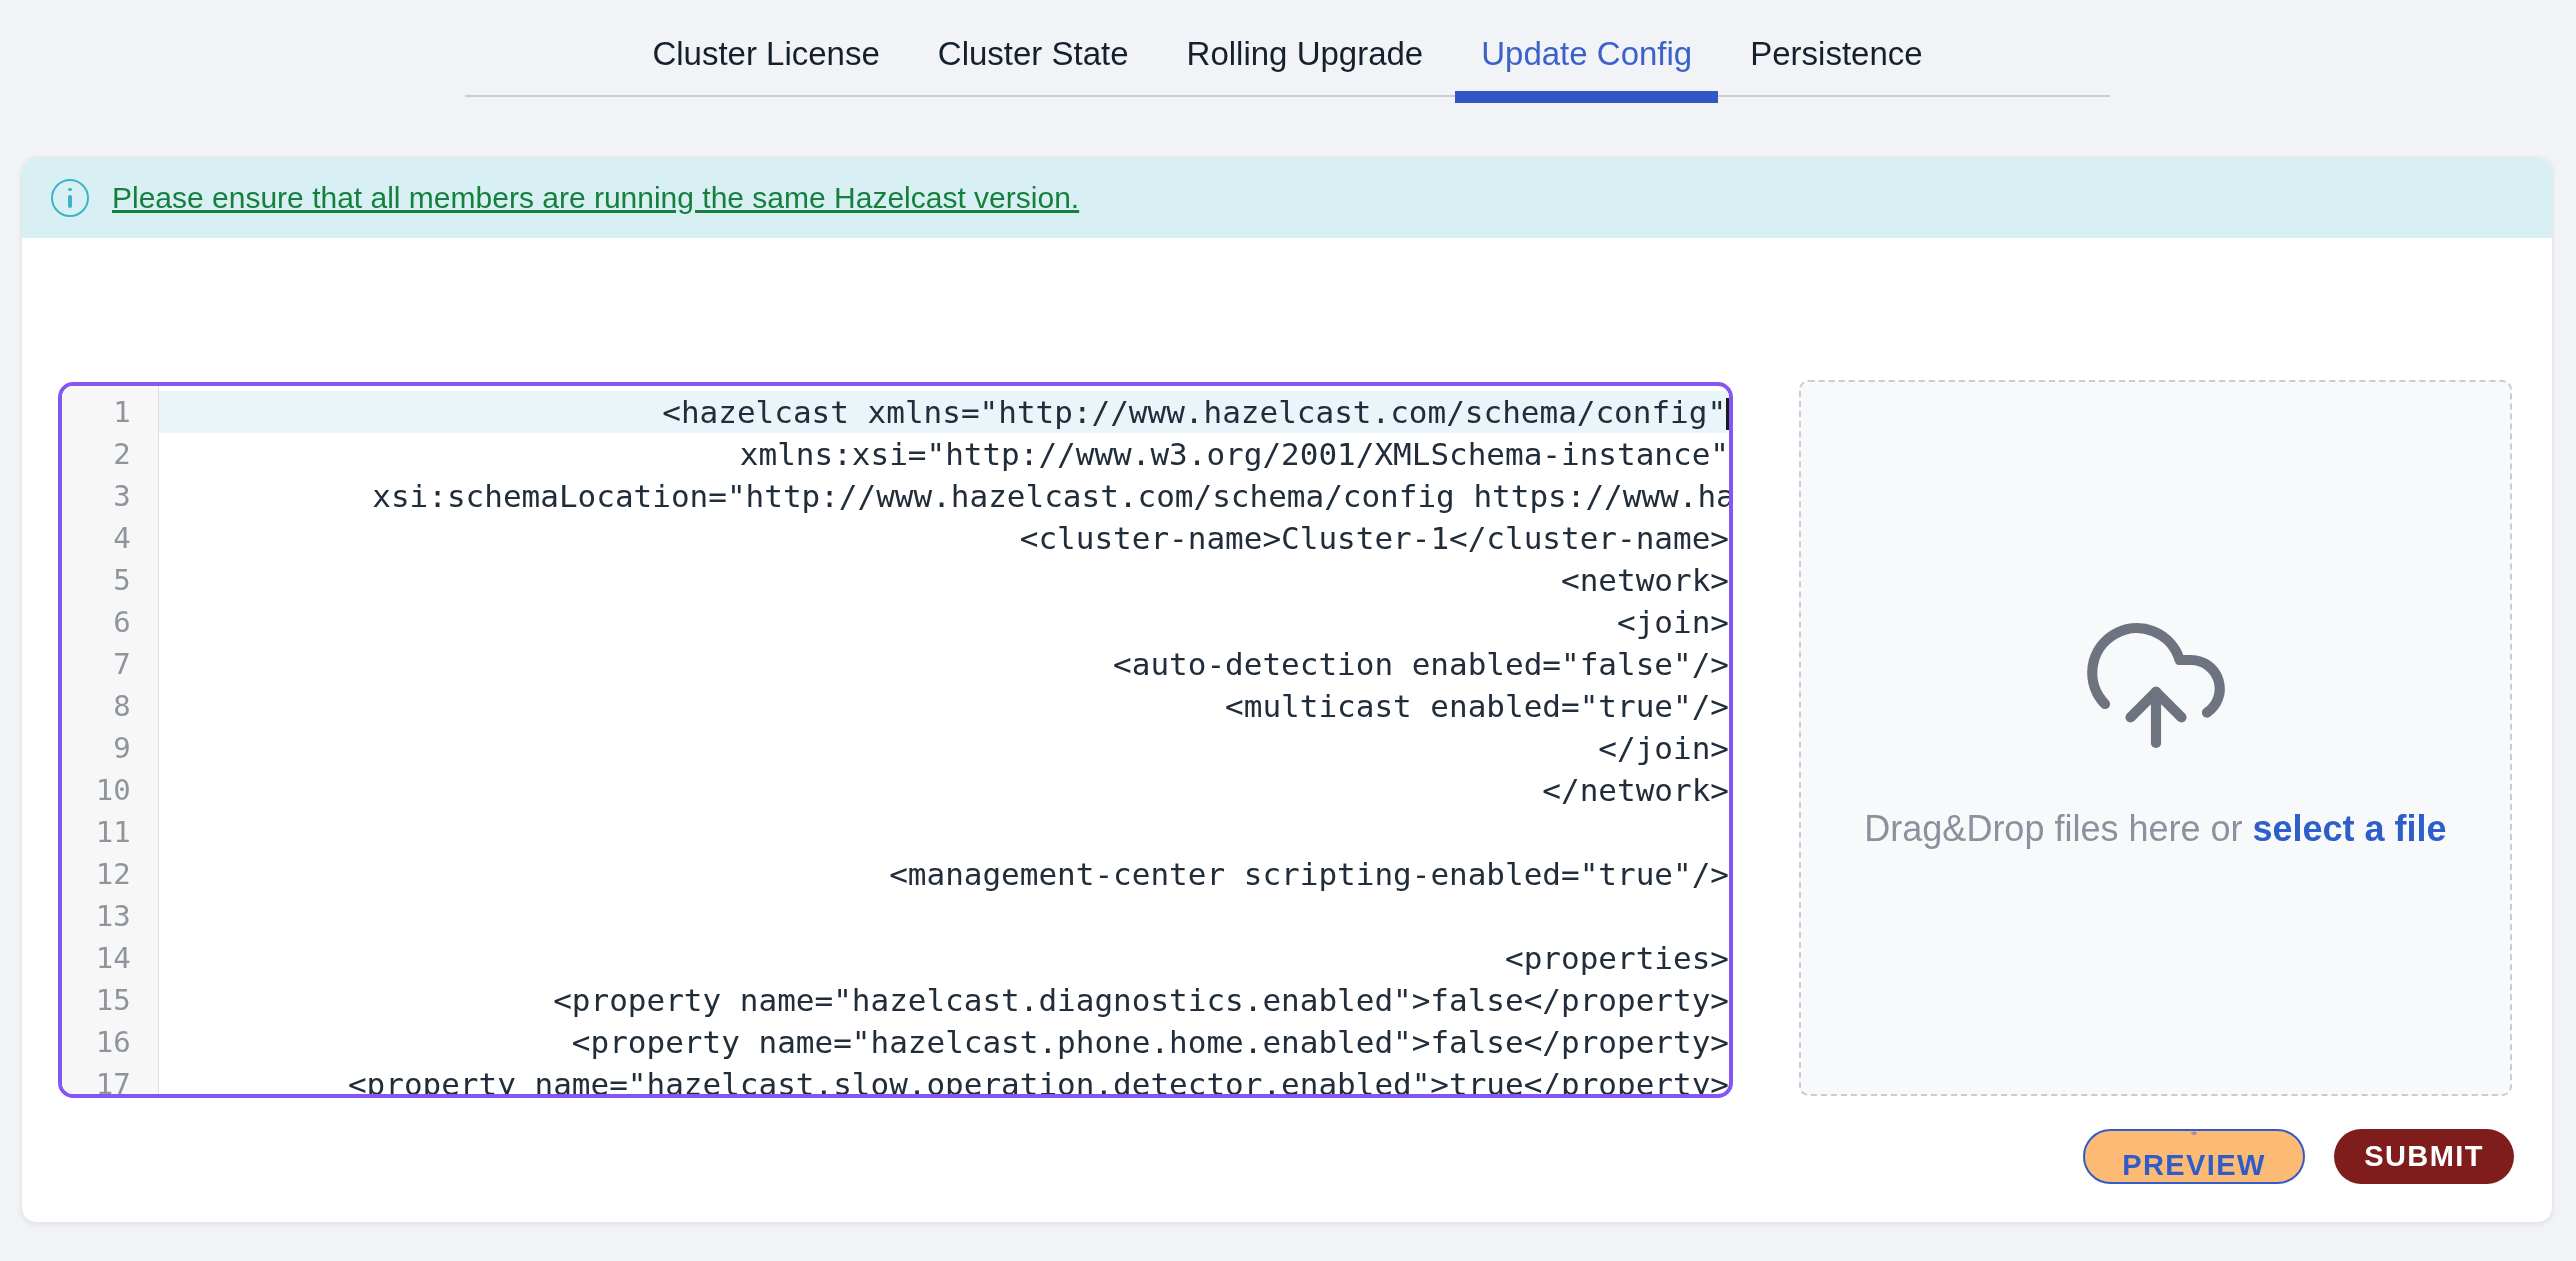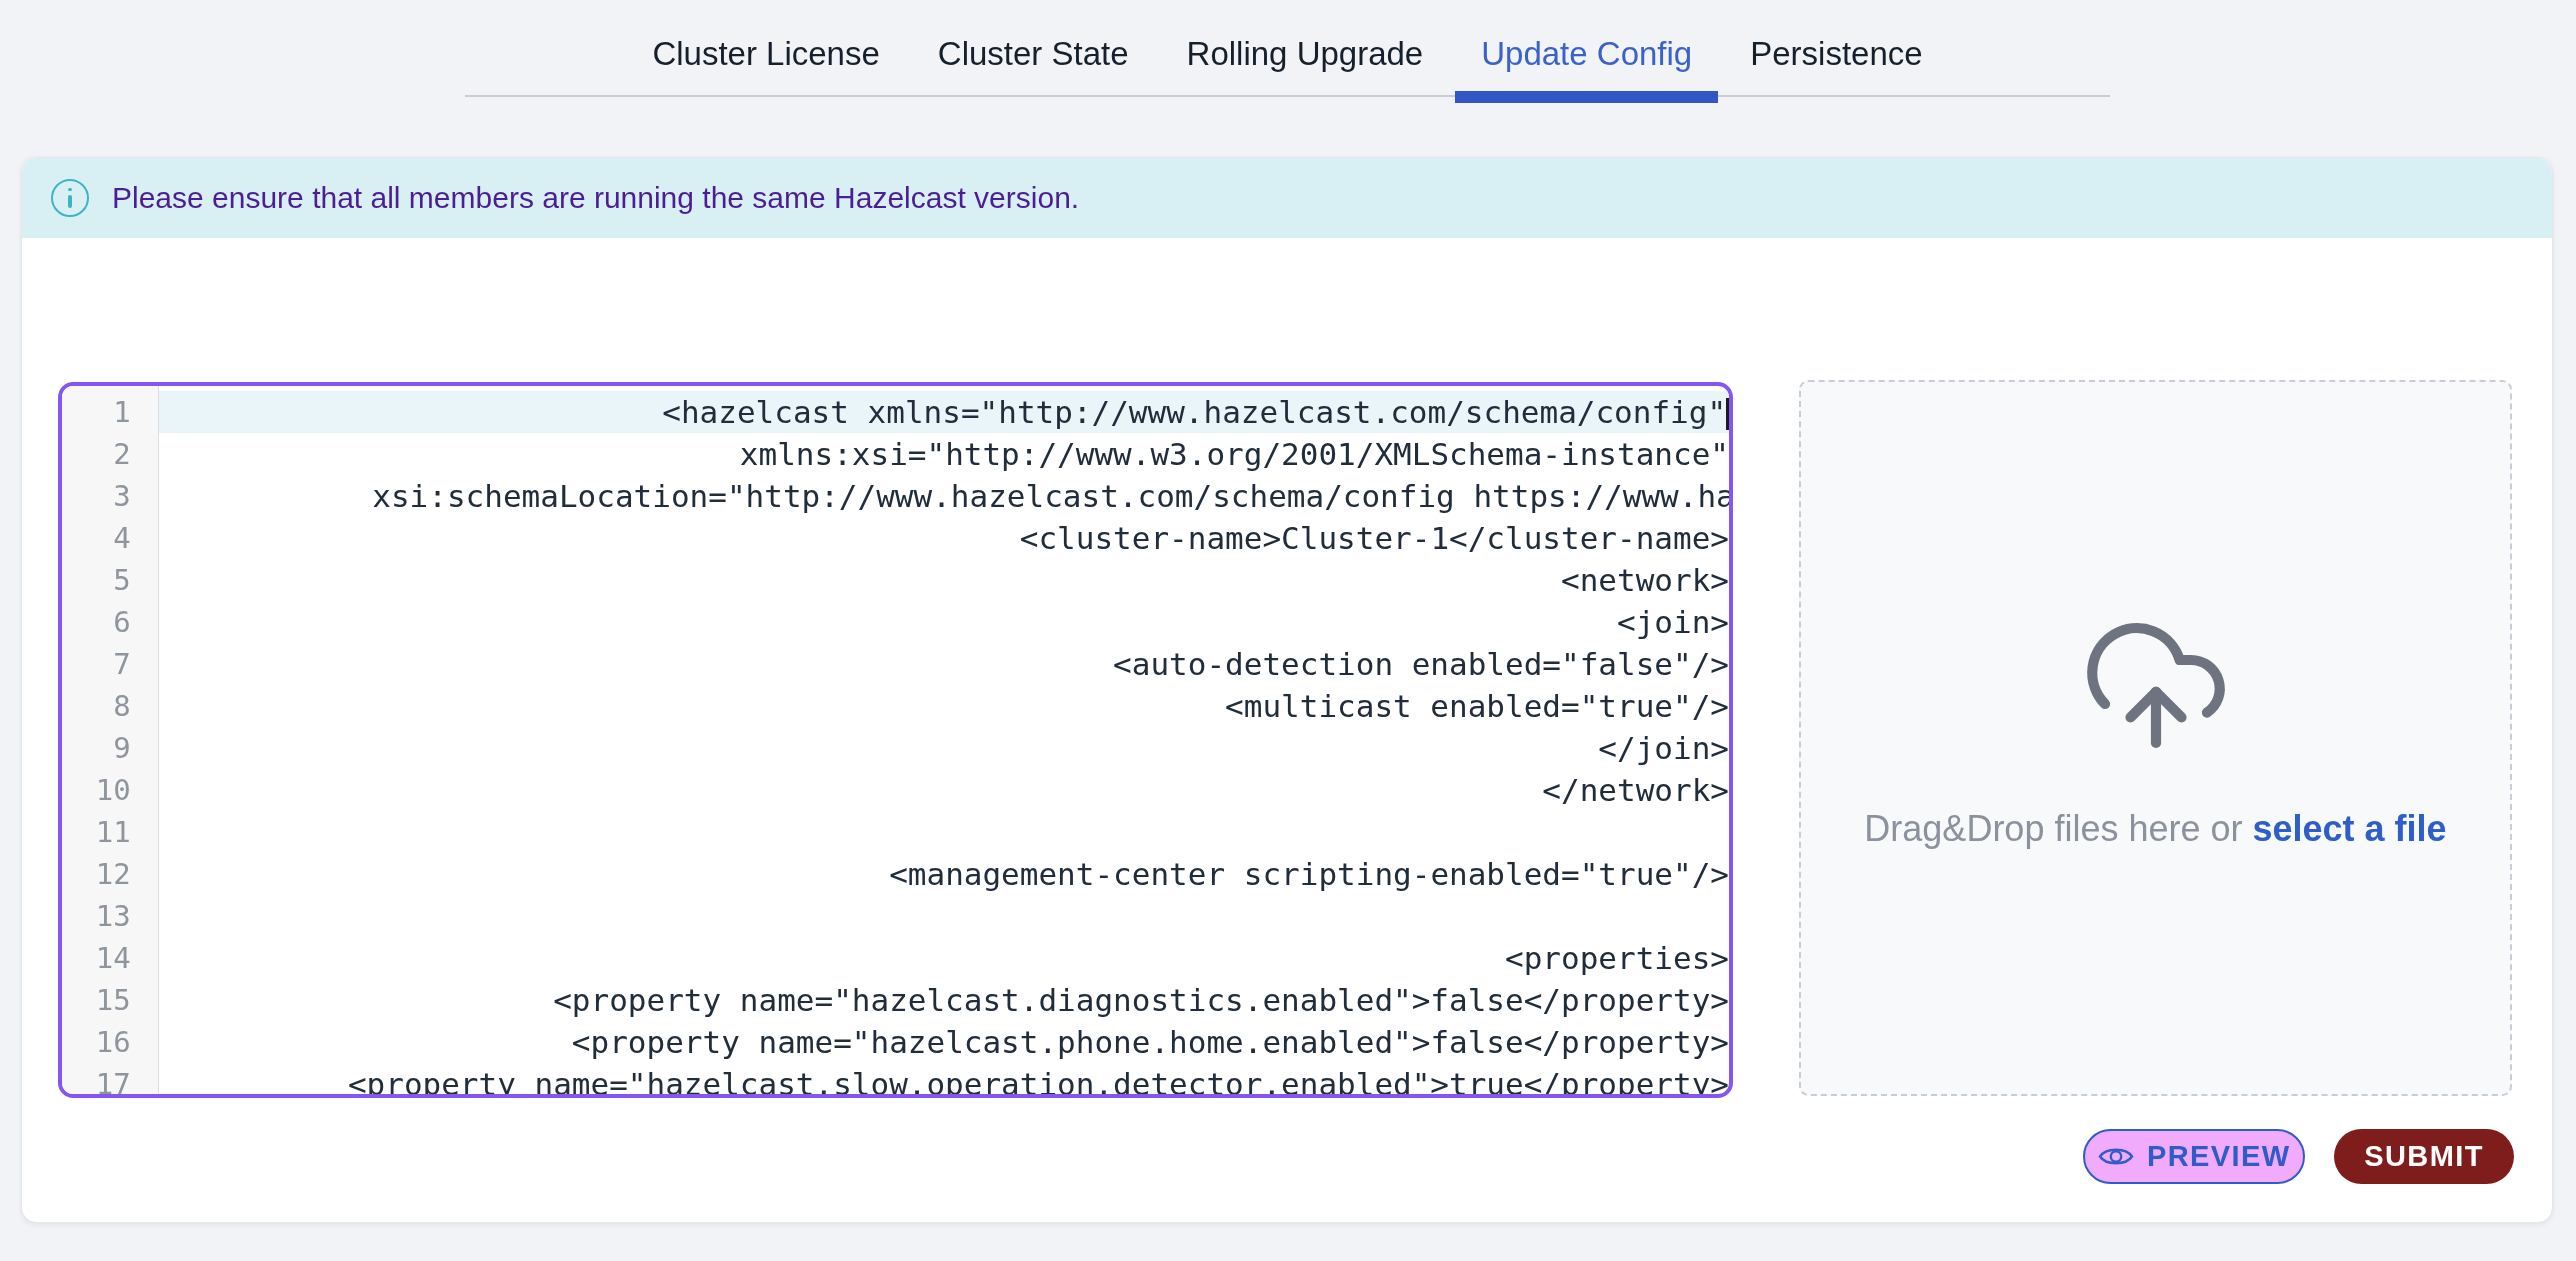--- a/index.html
+++ b/index.html
@@ -23,21 +23,21 @@
 
   
   .banner { position:absolute; left:0; top:0; width:100%; height:80px; background:#d8f0f4;
             border-radius:15.3px 15.3px 0 0; display:flex; align-items:center; padding-left:29px; }
   .info-icon { width:38px; height:38px; border:2.9px solid #3cb4c6; border-radius:50%;
                position:relative; flex:0 0 auto; }
   .info-icon .dot { position:absolute; left:50%; top:6.7px; width:3.8px; height:3.8px; margin-left:-1.9px;
                     background:#3cb4c6; border-radius:50%; }
   .info-icon .stem { position:absolute; left:50%; top:14.3px; width:3.8px; height:12.4px; margin-left:-1.9px;
                      background:#3cb4c6; border-radius:1.9px; }
-  .banner-text { margin-left:23px; font-size:30px; color:#4c1d95; }
+  .banner-text { margin-left:23px; font-size:30px; color:#15803d;text-decoration:underline; }
 
   
   .description { position:absolute; left:36px; top:130px; font-size:30px; color:#1a2530; }
 
   
   .editor { position:absolute; left:36px; top:224px; width:1675px; height:716px;
             border:4.8px solid #8556f2; border-radius:15.3px; background:#ffffff; overflow:hidden; }
   .gutter-bg { position:absolute; left:0; top:0; bottom:0; width:97px; background:#f7f7f8;
                border-right:1.9px solid #dadde1; }
   .code-lines { position:absolute; left:0; top:4.8px; right:0; }
@@ -56,21 +56,21 @@
   .cloud { position:absolute; left:50%; top:227px; transform:translateX(-50%); }
   .droptext { position:absolute; left:50%; top:420px; transform:translateX(-50%); width:602px;
               text-align:center; font-size:36px; line-height:54px; color:#8b919d; }
   .droptext .link { color:#2e5ec9; font-weight:700; cursor:pointer; }
 
   
   .btn-row { position:absolute; right:38px; top:971px; display:flex; gap:29px; }
   .btn { height:55px; border-radius:28px; display:flex; align-items:center; justify-content:center;
          font-size:29px; font-weight:600; letter-spacing:1.4px; cursor:pointer;
          font-family:"Liberation Sans", sans-serif; }
-  .btn.preview { width:222px; background:#f0abfc; border:2.9px solid #2f5cc9; color:#2f5cc9; gap:13.4px; }
+  .btn.preview { width:222px; background:#fdba74; border:2.9px solid #2f5cc9; color:#2f5cc9; gap:13.4px;flex-direction:column; }
   .btn.submit { width:180px; background:#7f1d1d; border:none; color:#ffffff; }
 </style>
 </head>
 <body>
 
 <div class="tabbar" id="tabbar">
     <div class="tab">
       <span>Cluster License</span>
     </div>
     <div class="tab">

